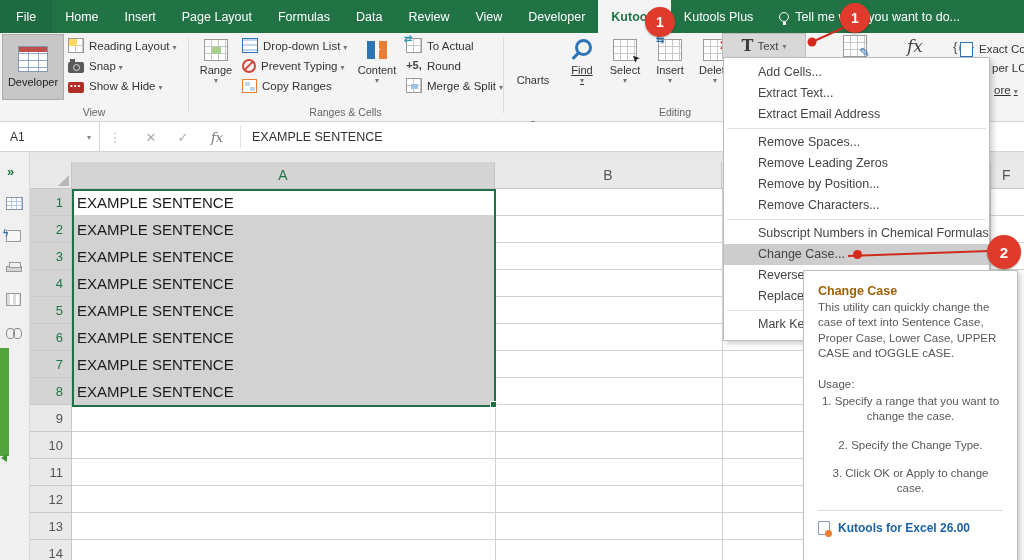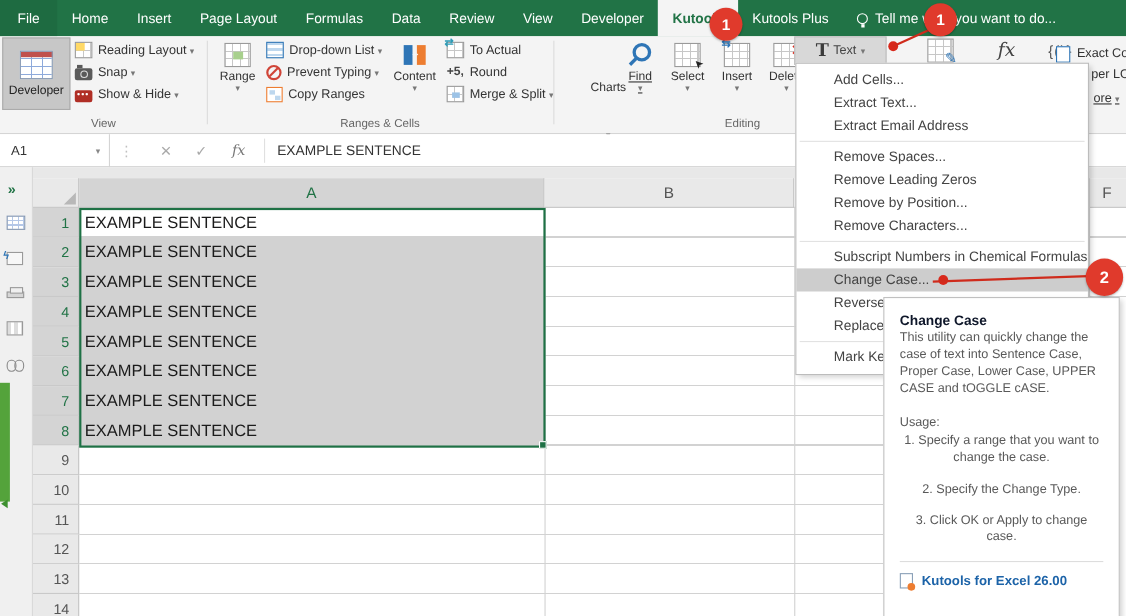--- a/index.html
+++ b/index.html
@@ -132,21 +132,21 @@
 
   
   .menu { position:absolute; left:723px; top:57px; width:267px; height:284px; background:#fff; border:1px solid #bcbcbc; box-shadow:3px 3px 5px rgba(0,0,0,0.18); z-index:10; padding:4px 0; }
   .mi { height:21px; line-height:21px; padding-left:34px; font-size:12.5px; color:#444; white-space:nowrap; cursor:default; }
   .mi.hl { background:#cdcdcd; }
   .msep { height:1px; background:#e2e2e2; margin:3px 3px; }
   .reddot { display:inline-block; width:9px; height:9px; border-radius:50%; background:#d8281b; margin-left:8px; vertical-align:middle; }
 
   
   .tooltip { position:absolute; left:803px; top:270px; width:215px; height:292px; background:#fff; border:1px solid #c0c0c0; box-shadow:3px 3px 5px rgba(0,0,0,0.18); z-index:11; padding:12px 14px; font-size:11.5px; color:#595959; line-height:1.34; }
-  .tt-title { font-size:12.5px; font-weight:bold; color:#0f172a; }
+  .tt-title { font-size:12.5px; font-weight:bold; color:#a16207; }
   .tt-desc { }
   .tt-usage { margin-top:16px; }
   .tt-step { margin-top:13px;text-align:center; }
   .tt-step.first { margin-top:1px; }
   .tt-hr { height:1px; background:#ddd; margin:13px 0 9px; }
   .tt-prod { color:#1c63a8; font-weight:bold; font-size:12px; display:flex; align-items:center; gap:8px; }
   .tt-doc { width:12px; height:14px; border:1px solid #8aa0b8; position:relative; display:inline-block; flex:0 0 auto; }
   .tt-doc::after { content:""; position:absolute; right:-3px; bottom:-3px; width:7px; height:7px; border-radius:50%; background:#ed7d31; }
 
   
@@ -233,21 +233,21 @@
       <span>Round</span>
     </div>
     <div class="rrow">
       <span class="grid-ic i16 ic-merge"></span>
       <span class="cdown">Merge &amp; Split</span>
     </div>
   </div>
   <div class="glabel" style="left:188px;width:315px;">Ranges &amp; Cells</div>
   <div class="rsep" style="left:503px;"></div>
 
-  <div class="bigbtn" style="left:528px;width:50px;gap:32px;">
+  <div class="bigbtn" style="left:508px;width:50px;gap:32px;">
     <span class="ic-charts"></span>
     <span class="lbl">Charts</span>
     <span class="cunder">▾</span>
   </div>
   <div class="bigbtn" style="left:562px;width:40px;text-decoration:underline;">
     <span class="ic-find"></span>
     <span class="lbl">Find</span>
     <span class="cunder">▾</span>
   </div>
   <div class="bigbtn" style="left:602px;width:46px;">

